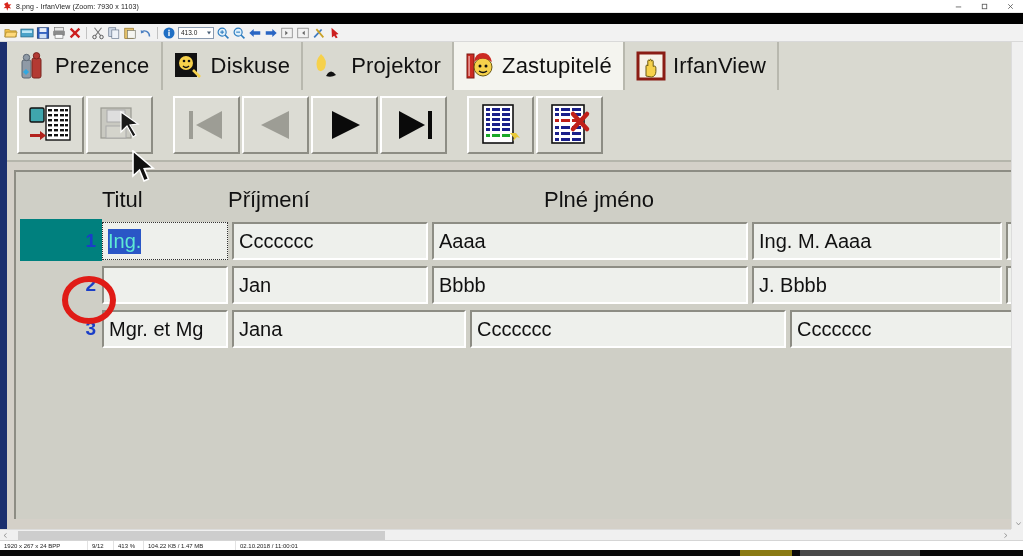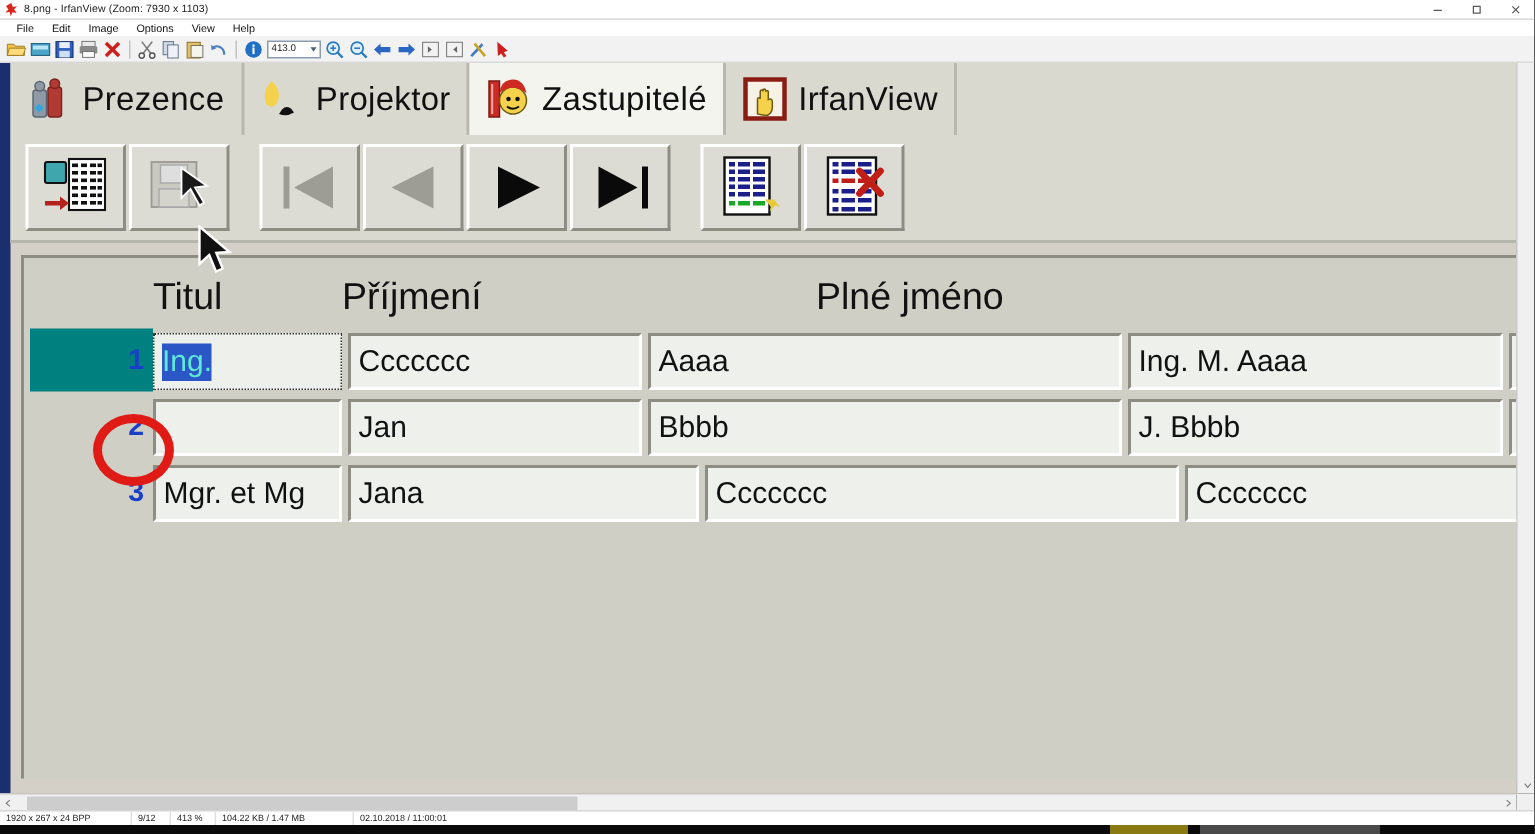--- a/index.html
+++ b/index.html
@@ -96,21 +96,21 @@
   .abtn svg { display: block; }
 
   
   .gridwrap {
     position: absolute; left: 14px; top: 128px; width: 997px; height: 349px;
     background: #cfcfc6; border-top: 2px solid #8d8d84; border-left: 2px solid #8d8d84;
     overflow: hidden;
   }
   .ghead { display: flex; height: 47px; align-items: flex-end; background: #cfcfc6; }
   .ghead .hcell {
-    font-size: 25px; color: #111; padding-bottom: 6px; flex: none; white-space: nowrap;
+    font-size: 22px; color: #111; padding-bottom: 6px; flex: none; white-space: nowrap;
   }
   .grow { display: flex; height: 44px; align-items: center; }
   .rowhdr {
     width: 86px; flex: none; height: 44px; display: flex; align-items: center;
     justify-content: flex-end; padding-right: 6px;
     font-size: 19px; font-weight: bold; color: #1a3ec8; background: #cfcfc6;
   }
   .rowhdr.sel { background: #cfcfc6; }
   .rowhdr.sel .selblock {
     position: absolute; left: 4px; top: 0px; width: 82px; height: 42px; background: #00807e;
@@ -188,28 +188,20 @@
       </span>
       <span class="tb-btn">
         <svg viewBox="0 0 10 10" width="9" height="9">
             <line x1="2.5" y1="2.5" x2="7.5" y2="7.5" stroke="#555" stroke-width="0.9"></line>
             <line x1="7.5" y1="2.5" x2="2.5" y2="7.5" stroke="#555" stroke-width="0.9"></line>
           </svg>
       </span>
     </span>
   </div>
 
-  <div class="menubar">
-    <span class="menu-item">File</span>
-    <span class="menu-item">Edit</span>
-    <span class="menu-item">Image</span>
-    <span class="menu-item">Options</span>
-    <span class="menu-item">View</span>
-    <span class="menu-item">Help</span>
-  </div>
 
   <div class="toolbar">
     <span class="tbi">
       <svg viewBox="0 0 16 16" width="14" height="14">
         <path d="M1 4 h5 l1.2 1.5 H14 v7 H1 z" fill="#f2c14a" stroke="#9a7a1e" stroke-width=".7"></path>
         <path d="M2.6 7 H15 l-2 5.5 H1 z" fill="#ffd97a" stroke="#9a7a1e" stroke-width=".7"></path>
       </svg>
     </span>
     <span class="tbi">
       <svg viewBox="0 0 16 16" width="14" height="14">
@@ -336,20 +328,31 @@
           <rect x="4" y="9" width="9" height="18" rx="2" fill="#8f9aa6" stroke="#5b6672" stroke-width="1"></rect>
           <circle cx="8.5" cy="6.5" r="3.2" fill="#8f9aa6" stroke="#5b6672" stroke-width="1"></circle>
           <rect x="14" y="7" width="9" height="20" rx="2" fill="#b33a33" stroke="#7a241f" stroke-width="1"></rect>
           <circle cx="18.5" cy="4.8" r="3.2" fill="#b33a33" stroke="#7a241f" stroke-width="1"></circle>
           <path d="M8 18 l3 3 l-3 3 l-3 -3 z" fill="#2fa8e0"></path>
         </svg>
         <span class="tlabel">Prezence</span>
       </div>
 
 
+      <div class="tab">
+        <svg class="ticon" viewBox="0 0 30 30">
+          <rect x="1" y="2" width="22" height="24" fill="#111"></rect>
+          <circle cx="12" cy="12" r="7" fill="#f6d14b"></circle>
+          <circle cx="10" cy="10" r="1.3" fill="#111"></circle>
+          <circle cx="15" cy="10" r="1.3" fill="#111"></circle>
+          <path d="M9 15 q3 3 6 0" stroke="#111" stroke-width="1.4" fill="none"></path>
+          <path d="M19 19 l7 7" stroke="#f6d14b" stroke-width="2.6"></path>
+        </svg>
+        <span class="tlabel">Diskuse</span>
+      </div>
 
       <div class="tab">
         <svg class="ticon" viewBox="0 0 30 30">
           <path d="M7 3 q7 6 4 14 q-3 5 -7 2 q-3 -6 0 -12 z" fill="#f6d14b"></path>
           <path d="M14 22 q4 -4 8 2 q-5 3 -10 1 z" fill="#111"></path>
         </svg>
         <span class="tlabel">Projektor</span>
       </div>
 
       <div class="tab active">

